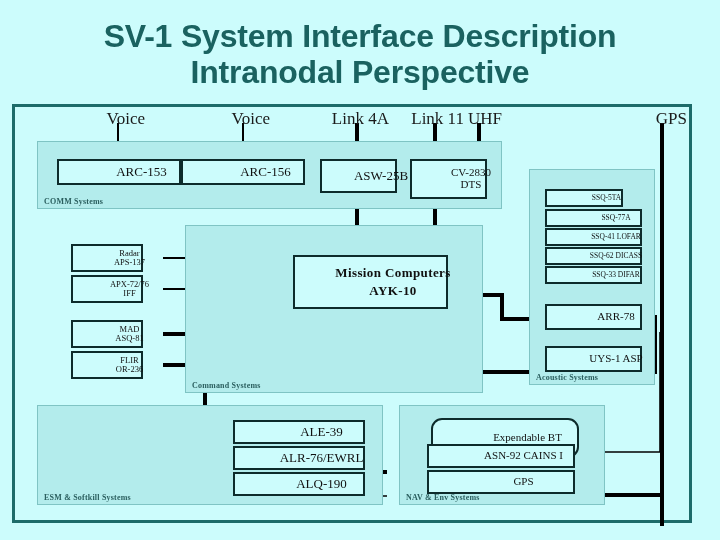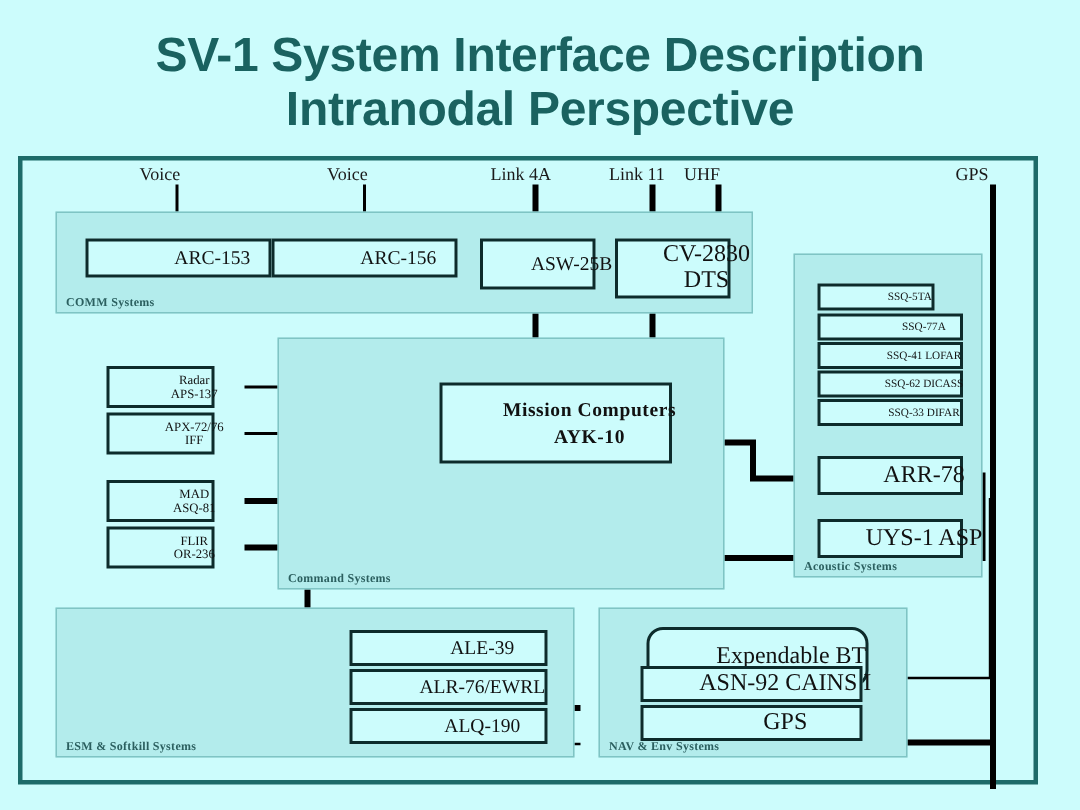--- a/index.html
+++ b/index.html
@@ -76,34 +76,34 @@
     justify-content: center;
     font-family: "Liberation Serif", serif;
     color: #111;
     text-align: center;
     line-height: 1.05;
     white-space: nowrap;
     padding-left: 45px;
   }
   .box .l1, .box .l2 { display: block; }
   .b-lg  { font-size: 13px; }
-  .b-md  { font-size: 16px; }
+  .b-md  { font-size: 11px; }
   .b-sm  { font-size: 8.5px; }
   .b-xs  { font-size: 7.5px; }
   .mc-t1 { font-size: 13px; font-weight: bold; letter-spacing: .4px; }
   .mc-t2 { font-size: 13px; font-weight: bold; letter-spacing: .4px; margin-top:4px;}
 
   
   .ext-label {
     position: absolute;
     font-family: "Liberation Serif", serif;
-    font-size: 12px;
+    font-size: 17px;
     color: #1a1a1a;
     white-space: nowrap;
-    text-align: left;
+    text-align: right;
   }
   svg.wires {
     position: absolute;
     left: 0; top: 0;
     width: 680px;
     height: 419px;
     overflow: visible;
     pointer-events: none;
   }
 </style>

